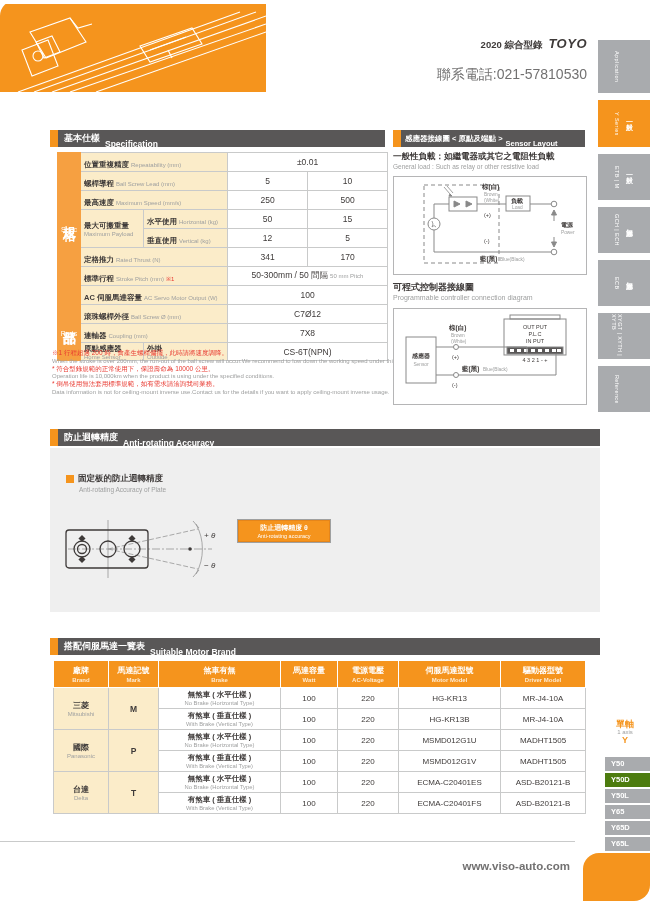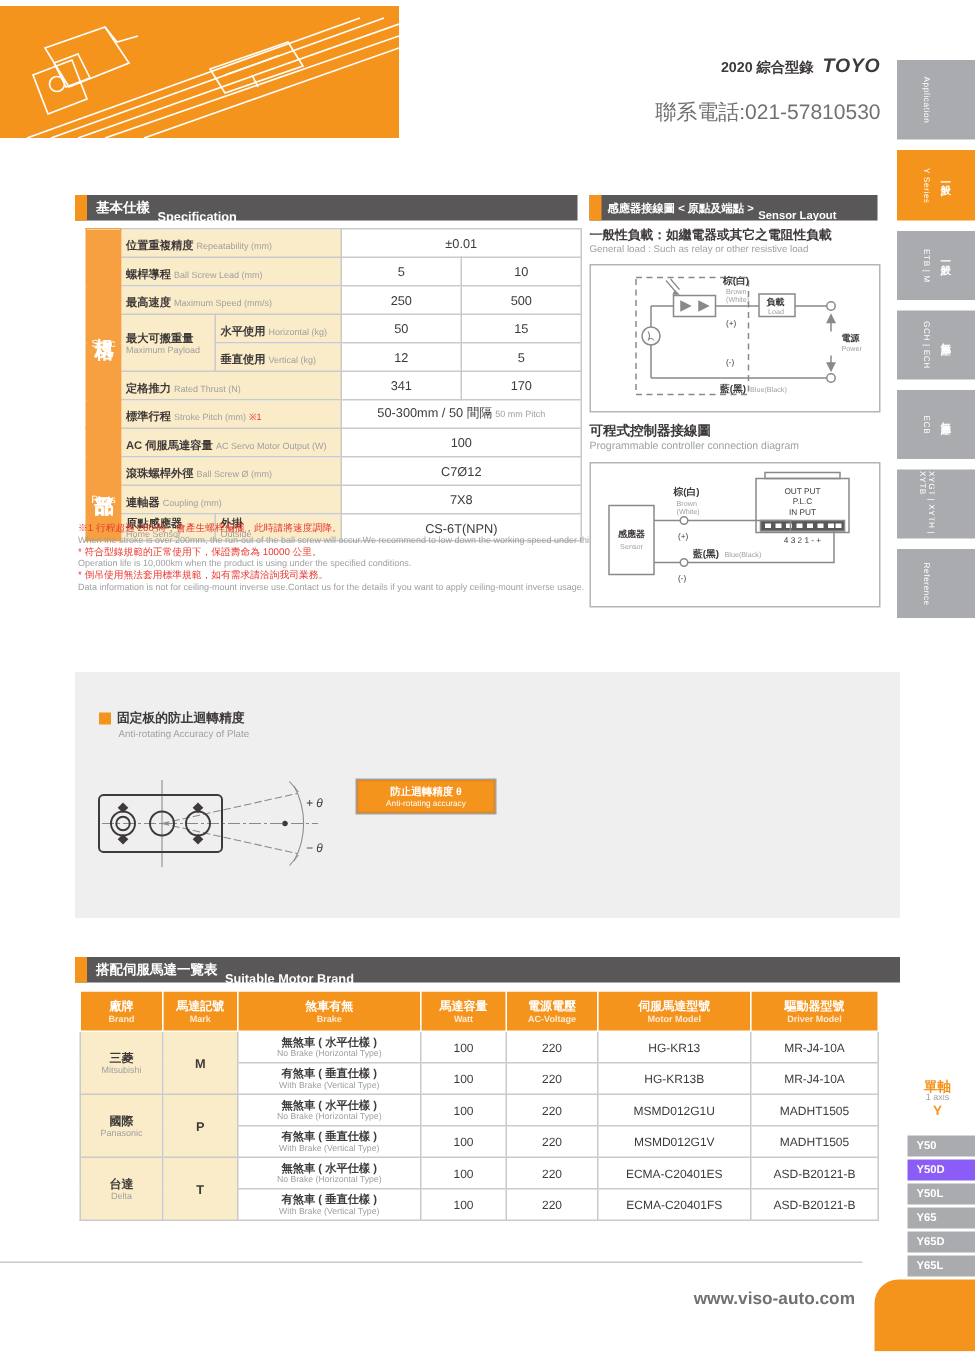--- a/index.html
+++ b/index.html
@@ -1,17 +1,17 @@
 <!DOCTYPE html>
 <html><head>
 <meta charset="utf-8">
 <style>
   html,body{margin:0;padding:0;background:#fff;}
   #page{position:relative;width:650px;height:901px;background:#fff;overflow:hidden;
-        font-family:"Liberation Sans",sans-serif;color:#3e3a39;}
+        font-family:"Liberation Sans",sans-serif;color:#3e3a39;border-radius:16px;}
 
   
   .banner{position:absolute;left:0;top:4px;width:266px;height:88px;background:#F5941D;}
   .catalog-line{position:absolute;left:300px;top:36px;width:287px;text-align:right;font-size:9.5px;font-weight:bold;color:#3e3a39;}
   .logo{font-size:13px;font-weight:bold;font-style:italic;letter-spacing:.5px;margin-left:6px;}
   .phone{position:absolute;left:300px;top:66px;width:287px;text-align:right;font-size:14px;color:#727171;}
 
   
   .tab{position:absolute;left:598px;width:52px;background:#A9ABAE;display:flex;flex-direction:row;
        align-items:center;justify-content:center;gap:4px;overflow:hidden;}
@@ -73,21 +73,21 @@
   .ke{display:block;font-size:5.8px;color:#9FA0A0;}
   td.num{font-size:8px;color:#3e3a39;}
 
   
   .axis-head{position:absolute;left:600px;top:720px;width:50px;text-align:center;line-height:1.05;}
   .ax-zh{display:block;font-size:9px;font-weight:bold;color:#F5941D;}
   .ax-en{display:block;font-size:6px;color:#9FA0A0;}
   .ax-y{display:block;font-size:9px;font-weight:bold;color:#F5941D;}
   .axis-item{position:absolute;left:605px;width:45px;height:14px;background:#A9ABAE;color:#fff;
              font-size:7.5px;font-weight:bold;line-height:14px;padding-left:6px;box-sizing:border-box;}
-  .axis-item.active{background:#8b5cf6;}
+  .axis-item.active{background:#4d7c0f;}
 
   
   .foot-rule{position:absolute;left:0;top:841px;width:575px;height:1px;background:#C9CACA;}
   .url{position:absolute;left:300px;top:860px;width:270px;text-align:right;font-size:11.5px;font-weight:bold;color:#727171;}
   .corner{position:absolute;left:583px;top:853px;width:67px;height:48px;background:#F5941D;border-top-left-radius:16px;}
 
   svg text{font-family:"Liberation Sans",sans-serif;}
 </style>
 </head>
 <body>
@@ -323,20 +323,25 @@
       <text x="68" y="62" font-size="6.5" font-weight="bold" fill="#3e3a39">藍(黑)</text>
       <text x="89" y="62" font-size="4.8" fill="#9FA0A0">Blue(Black)</text>
       <text x="58" y="78" font-size="5.5" fill="#3e3a39">(-)</text>
       <text x="141" y="20" font-size="5.5" fill="#3e3a39" text-anchor="middle">OUT PUT</text>
       <text x="141" y="27" font-size="5.5" fill="#3e3a39" text-anchor="middle">P.L.C</text>
       <text x="141" y="34" font-size="5.5" fill="#3e3a39" text-anchor="middle">IN PUT</text>
       <text x="141" y="53" font-size="5.5" fill="#3e3a39" text-anchor="middle">4 3 2 1 - +</text>
     </svg>
   </div>
 
+  <div class="sbar" style="left:50px;top:429px;width:550px;">
+    <span class="accent"></span>
+    <span class="bz">防止迴轉精度</span>
+    <span class="be">Anti-rotating Accuracy</span>
+  </div>
   <div class="gray-box"></div>
   <div class="bullet"></div>
   <div class="sub-zh" style="left:78px;top:473px;font-size:8.5px;">固定板的防止迴轉精度</div>
   <div class="sub-en" style="left:79px;top:486px;font-size:6.5px;">Anti-rotating Accuracy of Plate</div>
 
   <div style="position:absolute;left:62px;top:512px;">
     <svg width="160" height="75" viewBox="0 0 160 75">
       <g stroke="#898989" stroke-width=".7" fill="none">
         <line x1="46" y1="8" x2="46" y2="66"></line>
         <line x1="6" y1="37" x2="150" y2="37" stroke-dasharray="8 2 2 2"></line>

